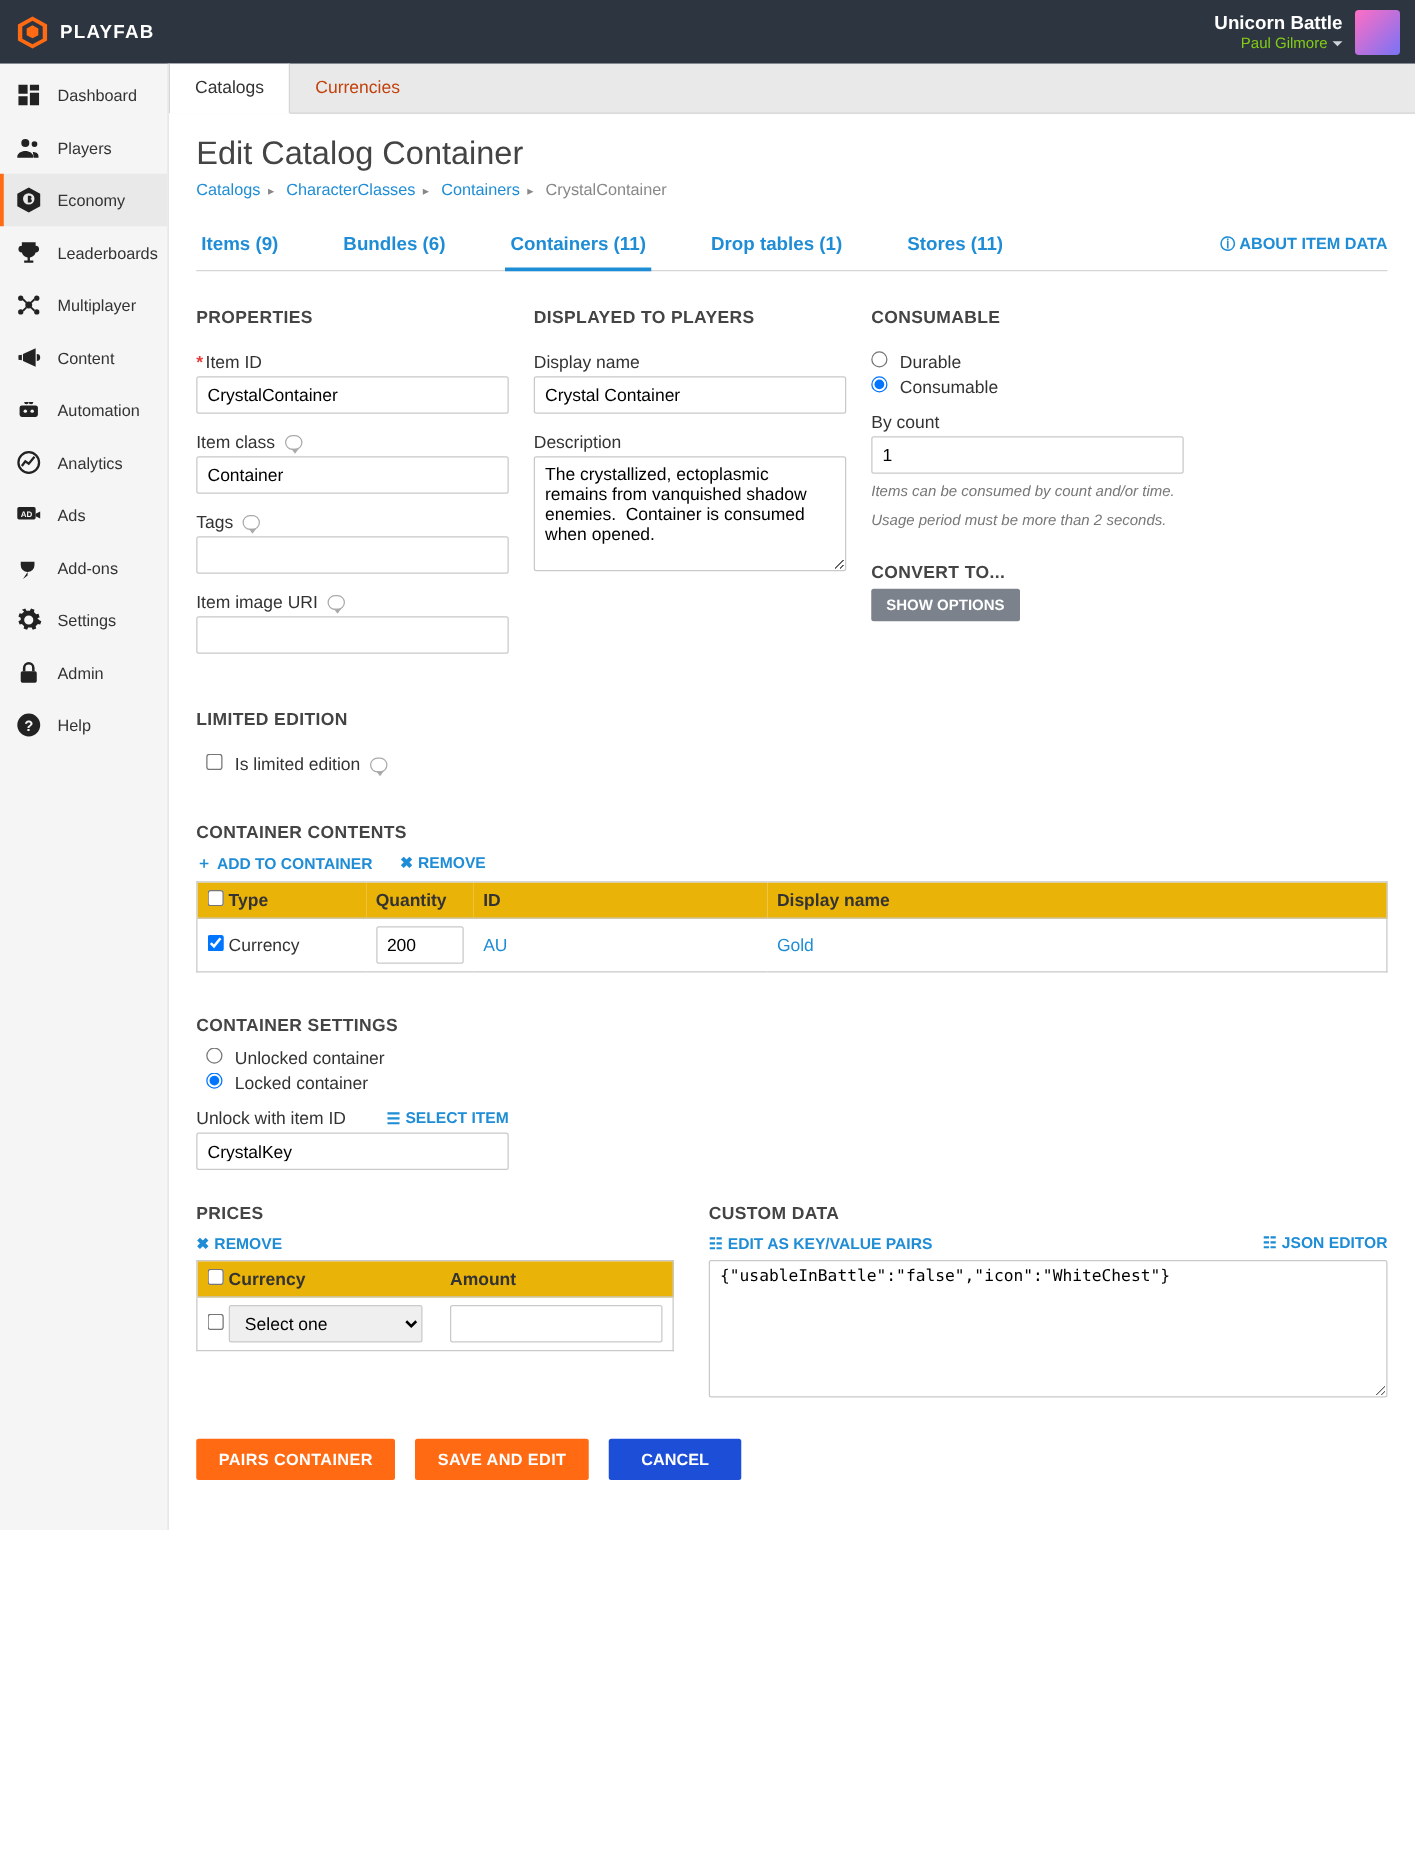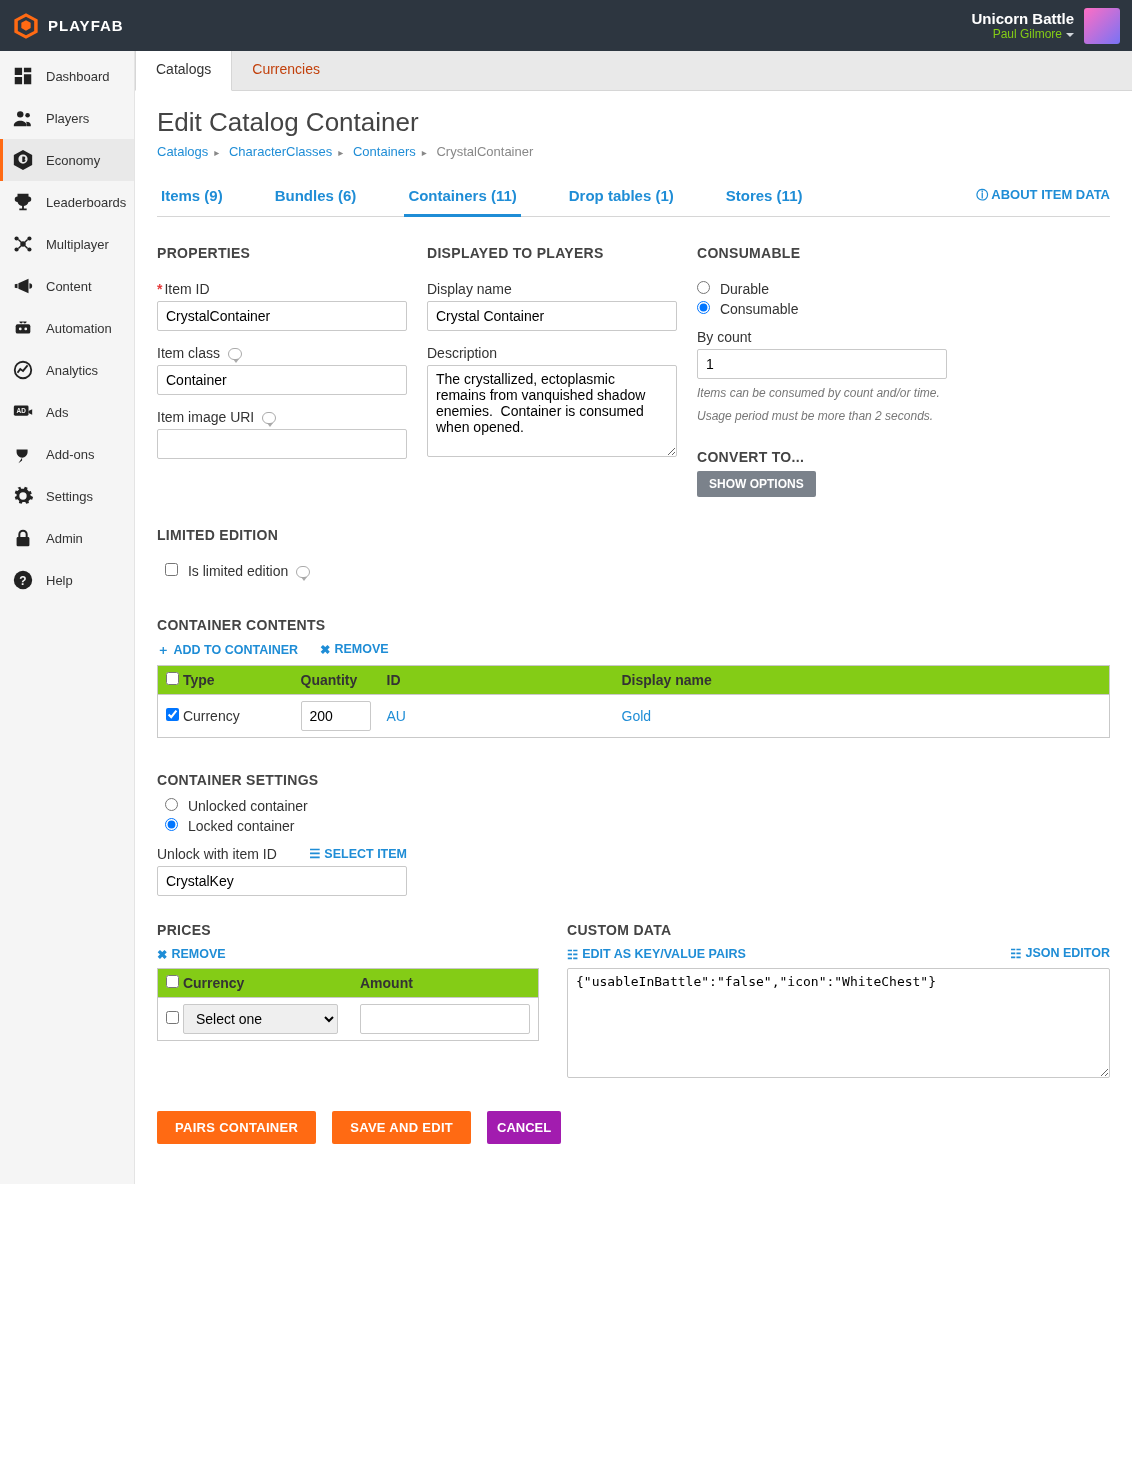--- a/index.html
+++ b/index.html
@@ -50,34 +50,34 @@
 .field { margin-bottom: 14px; }
 .radio-row, .check-row { font-size: 14px; margin-bottom: 4px; }
 .radio-row input, .check-row input { margin-right: 6px; }
 .help-txt { font-size: 12px; font-style: italic; color: #777; line-height: 1.4; }
 .btn-gray { background: #7b828b; color: #fff; border: none; padding: 6px 12px; font-size: 12px; font-weight: 600; cursor: pointer; border-radius: 2px; }
 .linkbtn { color: #1f8dd6; font-size: 12.5px; font-weight: 600; cursor: pointer; display: inline-flex; align-items: center; gap: 4px; }
 .linkbtn + .linkbtn { margin-left: 18px; }
 
 .tbl { width: 100%; border: 1px solid #c9c9c9; border-collapse: collapse; margin-top: 6px; }
 .tbl th, .tbl td { text-align: left; padding: 6px 8px; font-size: 14px; }
-.tbl thead th { background: #84cc16; border-bottom: 1px solid #c9c9c9; font-weight: 600; }
+.tbl thead th { background: #eab308; border-bottom: 1px solid #c9c9c9; font-weight: 600; }
 .tbl tbody tr { border-top: 1px solid #e4e4e4; }
 .tbl tbody tr:nth-child(even) { background: #f6f6f6; }
 .tbl input[type=text] { width: 70px; }
 .tbl a { color: #1f8dd6; text-decoration: none; }
 
 .row2 { display: flex; gap: 28px; margin-top: 26px; }
 .row2 .colL { flex: 0 0 382px; }
 .row2 .colR { flex: 1; }
 textarea.custom { height: 110px; font-family: monospace; font-size: 13px; }
 
 .action-row { margin-top: 30px; display: flex; gap: 16px; }
 .btn-orange { background: #ff6a13; color: #fff; border: none; padding: 9px 18px; font-size: 13px; font-weight: 600; letter-spacing: 0.3px; cursor: pointer; border-radius: 2px; }
-.btn-cancel { background: #a21caf; color: #fff; border: none; padding: 9px 10px; font-size: 13px; font-weight: 600; cursor: pointer; border-radius: 2px; }
+.btn-cancel { background: #1d4ed8; color: #fff; border: none; padding: 9px 26px; font-size: 13px; font-weight: 600; cursor: pointer; border-radius: 2px; }
 .speech-ico { display:inline-block; width:14px; height:12px; border:1.5px solid #aaa; border-radius:7px; position:relative; vertical-align:middle; margin-left:4px;}
 .speech-ico::after{content:"";position:absolute;bottom:-4px;left:4px;border-top:4px solid #aaa;border-left:3px solid transparent;border-right:3px solid transparent;}
 .two-inline { display:flex; gap:12px; }
 .two-inline > div { flex:1; }
 </style>
 </head>
 <body>
 
 <div class="topbar">
   <div class="logo-wrap">
@@ -246,20 +246,24 @@
       <div class="row3">
         <div class="col small">
           <div class="section-h">PROPERTIES</div>
           <div class="field">
             <label class="field-label"><span class="req">*</span><span>Item ID</span></label>
             <input type="text" value="CrystalContainer" style="">
           </div>
           <div class="field">
             <label class="field-label"><span>Item class</span> <span class="speech-ico"></span></label>
             <input type="text" value="Container" style="">
+          </div>
+          <div class="field">
+            <label class="field-label"><span>Tags</span> <span class="speech-ico"></span></label>
+            <input type="text" value="" style="">
           </div>
           <div class="field">
             <label class="field-label"><span>Item image URI</span> <span class="speech-ico"></span></label>
             <input type="text" value="" style="">
           </div>
         </div>
 
         <div class="col small">
           <div class="section-h">DISPLAYED TO PLAYERS</div>
           <div class="field">

